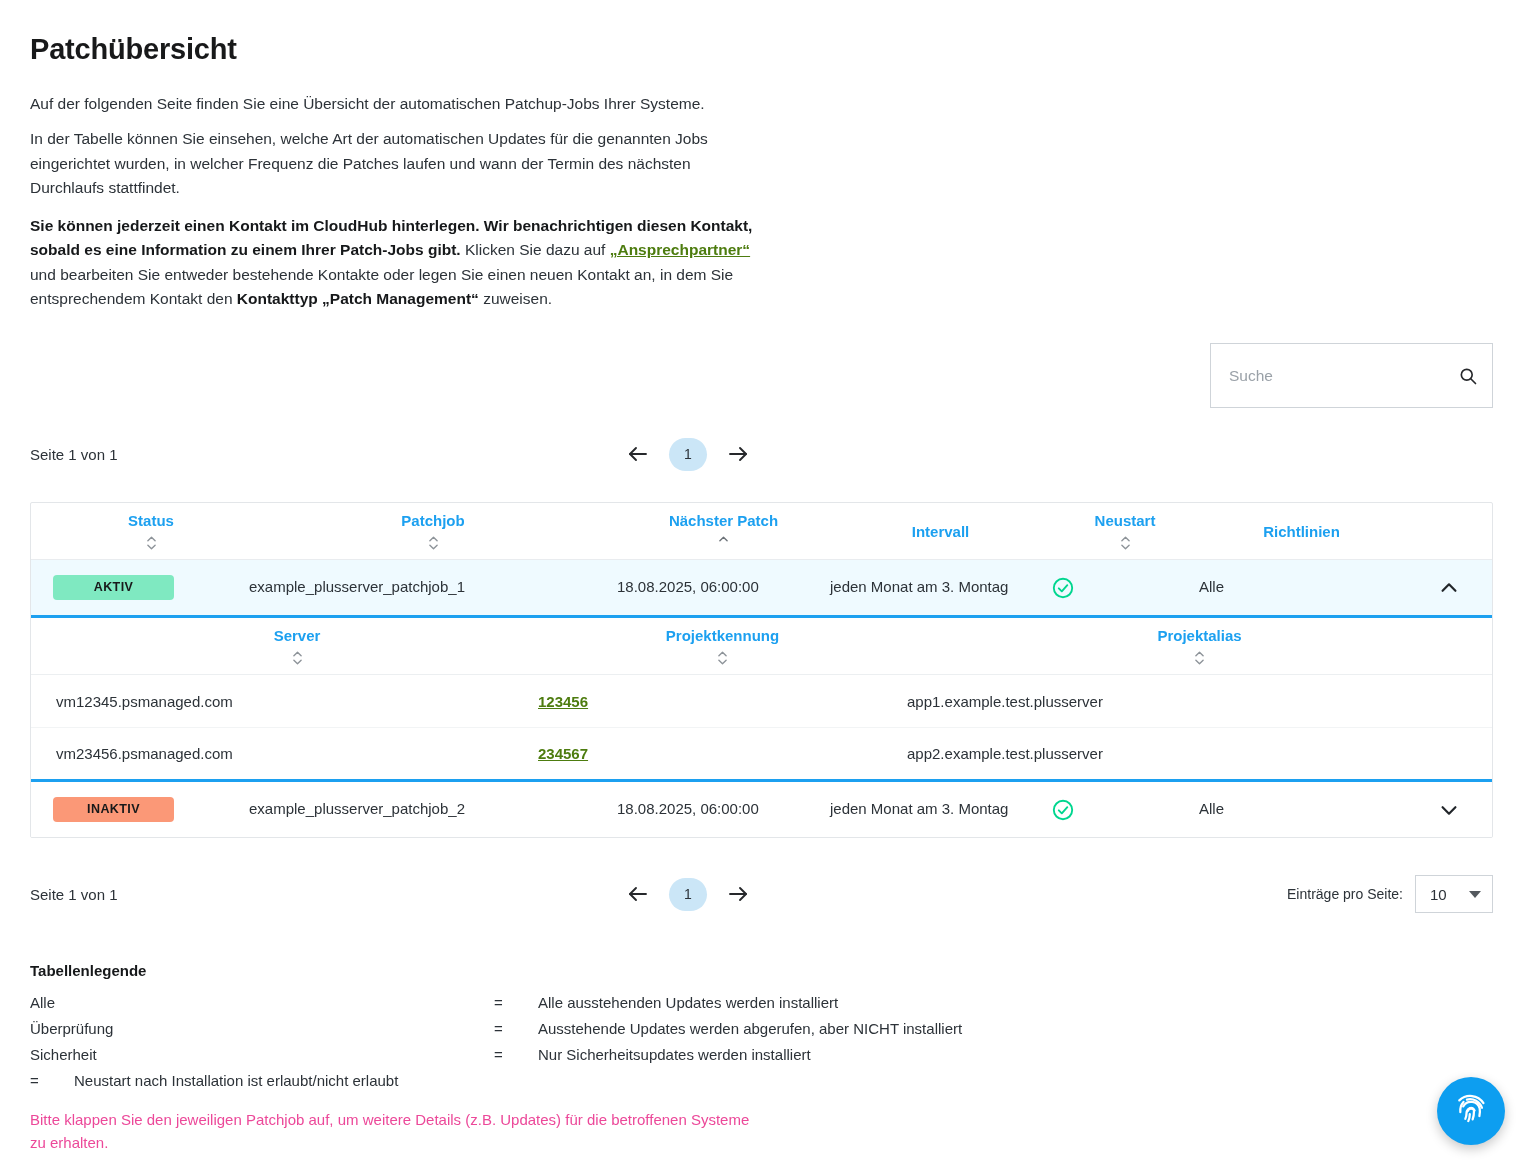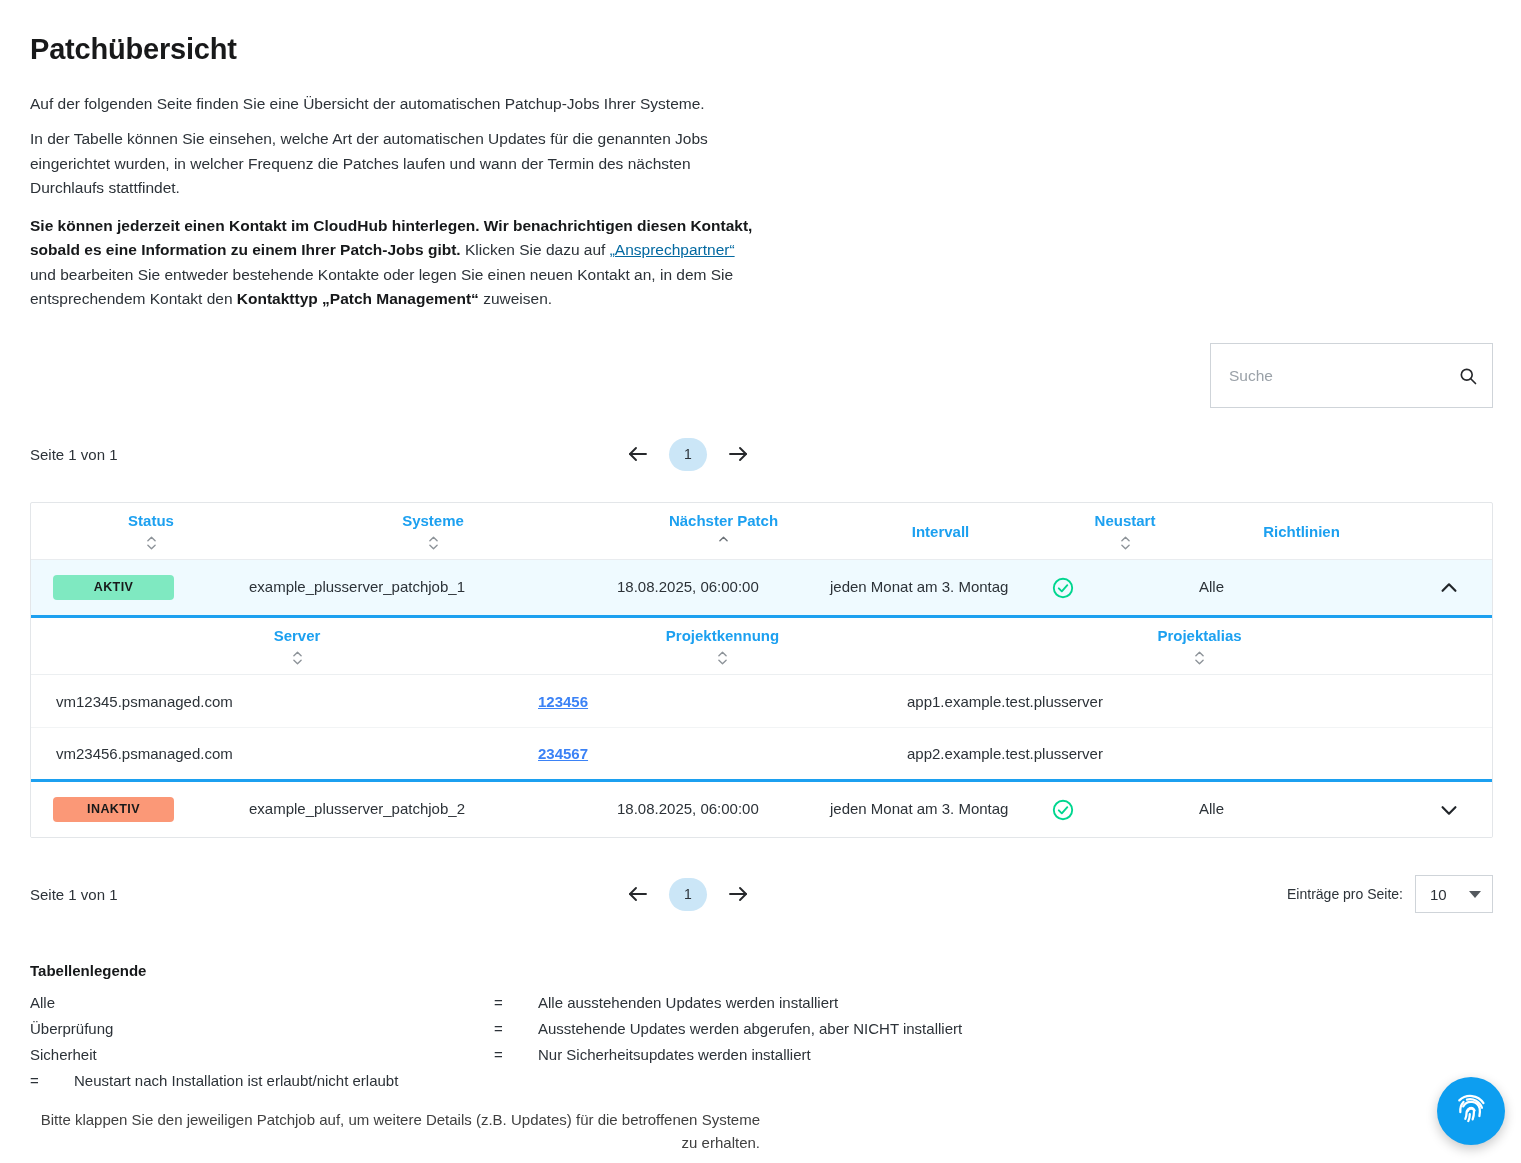--- a/index.html
+++ b/index.html
@@ -35,22 +35,22 @@
   .intro { position: absolute; left: 30px; top: 92px; width: 730px; }
   .intro p {
     margin: 0 0 13px 0;
     font-size: 15.5px;
     line-height: 1.58;
     color: #2c3238;
   }
   .intro p.tight { margin-bottom: 11px; }
   .intro b { font-weight: 700; color: #16181a; }
   .intro .link {
-    font-weight: 400;
-    color: #0369a1;
+    font-weight: 700;
+    color: #4d7c0f;
     text-decoration: underline;
     cursor: pointer;
   }
 
   
   .search-box {
     position: absolute;
     left: 1210px;
     top: 343px;
     width: 283px;
@@ -234,21 +234,21 @@
     height: 52px;
     font-size: 15px;
     color: #2c3238;
   }
   .sub-row + .sub-row { border-top: 1px solid #f2f4f5; }
   .s-server { width: 507px; padding-left: 25px; }
   .s-kenn   { width: 369px; }
   .s-alias  { flex: 1; }
   .kenn-link {
     font-weight: 700;
-    color: #3b82f6;
+    color: #4d7c0f;
     text-decoration: underline;
     cursor: pointer;
   }
 
   
   .legend { position: absolute; left: 30px; top: 962px; width: 1100px; }
   .legend-title {
     font-size: 15px;
     font-weight: 700;
     color: #16181a;
@@ -264,22 +264,21 @@
   .lg-eq   { width: 44px; }
   .lg-def  { flex: 1; }
 
   .footnote {
     position: absolute;
     left: 30px;
     top: 1108px;
     width: 730px;
     font-size: 15px;
     line-height: 1.55;
-    color: #404040;
-    text-align: right;
+    color: #ec4899;
   }
 
   
   .fab {
     position: absolute;
     left: 1437px;
     top: 1077px;
     width: 68px;
     height: 68px;
     border-radius: 50%;
@@ -343,21 +342,21 @@
         <span class="sort-ico">
           <svg width="9" height="6" viewBox="0 0 10 6" fill="none" stroke="currentColor" stroke-width="1.5" stroke-linecap="round" stroke-linejoin="round">
               <polyline points="1,5 5,1 9,5"></polyline>
             </svg>
           <svg width="9" height="6" viewBox="0 0 10 6" fill="none" stroke="currentColor" stroke-width="1.5" stroke-linecap="round" stroke-linejoin="round">
               <polyline points="1,1 5,5 9,1"></polyline>
             </svg>
         </span>
       </div>
       <div class="th c-job">
-        <span>Systeme</span>
+        <span>Patchjob</span>
         <span class="sort-ico">
           <svg width="9" height="6" viewBox="0 0 10 6" fill="none" stroke="currentColor" stroke-width="1.5" stroke-linecap="round" stroke-linejoin="round">
               <polyline points="1,5 5,1 9,5"></polyline>
             </svg>
           <svg width="9" height="6" viewBox="0 0 10 6" fill="none" stroke="currentColor" stroke-width="1.5" stroke-linecap="round" stroke-linejoin="round">
               <polyline points="1,1 5,5 9,1"></polyline>
             </svg>
         </span>
       </div>
       <div class="th c-next">

